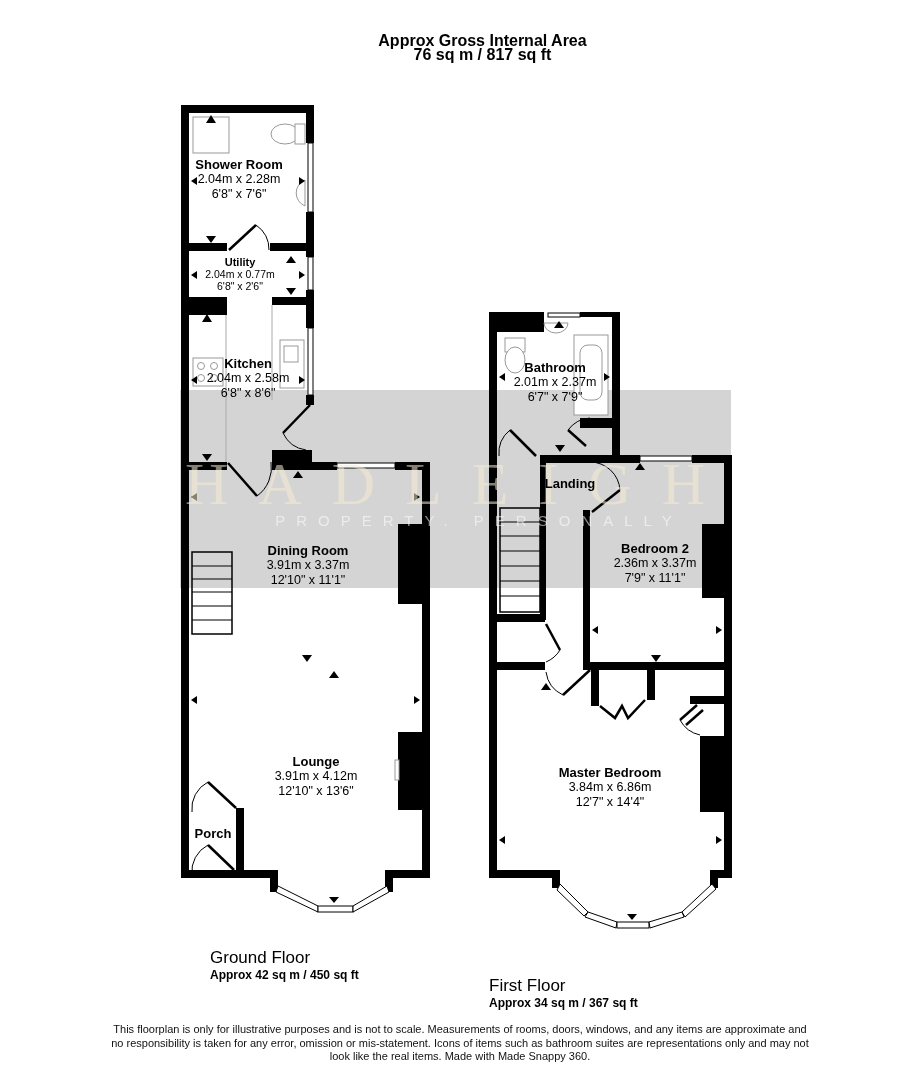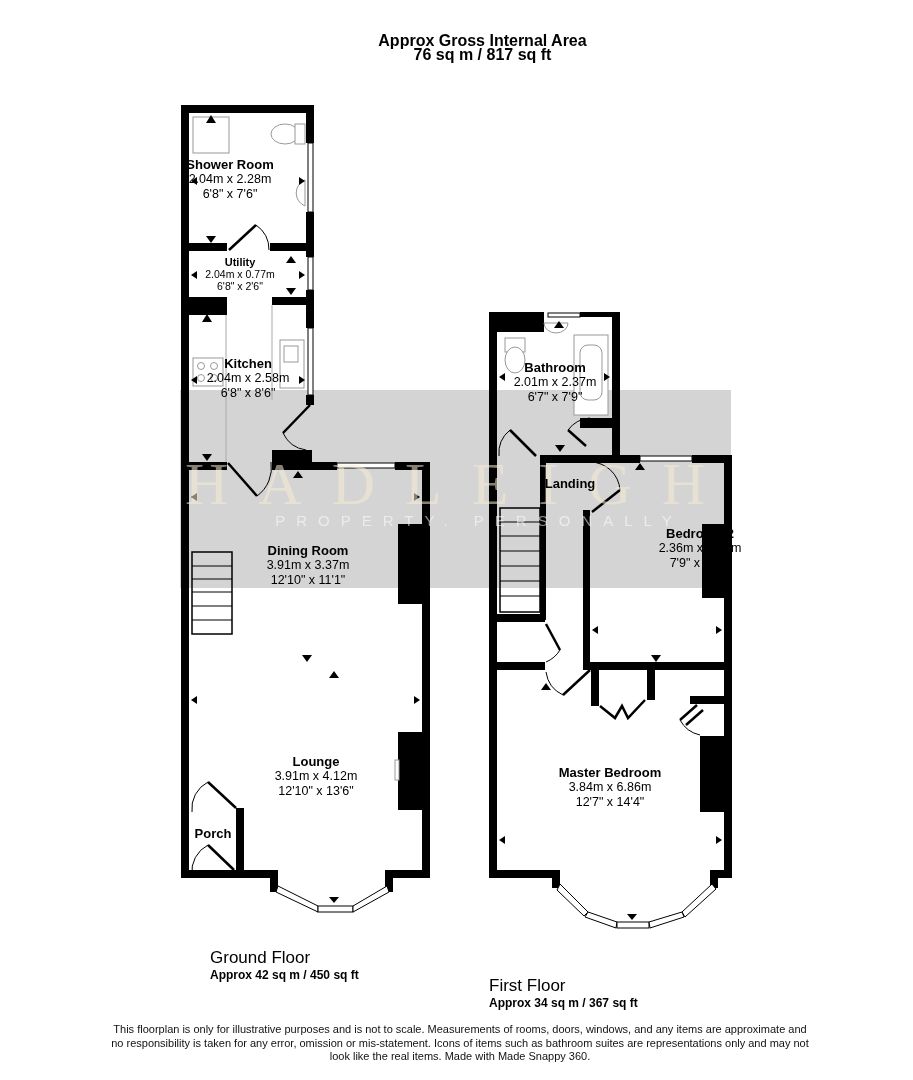--- a/index.html
+++ b/index.html
@@ -223,21 +223,21 @@
     <polygon points="541,690 546,683 551,690"></polygon>
     <polygon points="499,840 505,836 505,844"></polygon>
     <polygon points="722,840 716,836 716,844"></polygon>
     <polygon points="627,914 632,920 637,914"></polygon>
   </g>
 </svg>
 
 <div class="abs wm-main">HADLEIGH</div>
 <div class="abs wm-sub">PROPERTY. PERSONALLY</div>
 
-<div class="room-label" style="left:180px;width:100px;top:157px;">
+<div class="room-label" style="left:189px;width:100px;top:157px;">
   <div class="nm">Shower Room</div>
   <div>2.04m x 2.28m</div>
   <div>6'8" x 7'6"</div>
 </div>
 <div class="room-label small" style="left:190px;width:100px;top:256px;">
   <div class="nm">Utility</div>
   <div>2.04m x 0.77m</div>
   <div>6'8" x 2'6"</div>
 </div>
 <div class="room-label" style="left:190px;width:116px;top:356px;">
@@ -260,21 +260,21 @@
 </div>
 
 <div class="room-label" style="left:497px;width:116px;top:360px;">
   <div class="nm">Bathroom</div>
   <div>2.01m x 2.37m</div>
   <div>6'7" x 7'9"</div>
 </div>
 <div class="room-label" style="left:540px;width:60px;top:476px;">
   <div class="nm">Landing</div>
 </div>
-<div class="room-label" style="left:590px;width:130px;top:526px;padding-left:45px;">
+<div class="room-label" style="left:590px;width:130px;top:541px;">
   <div class="nm">Bedroom 2</div>
   <div>2.36m x 3.37m</div>
   <div>7'9" x 11'1"</div>
 </div>
 <div class="room-label" style="left:540px;width:140px;top:765px;">
   <div class="nm">Master Bedroom</div>
   <div>3.84m x 6.86m</div>
   <div>12'7" x 14'4"</div>
 </div>
 

